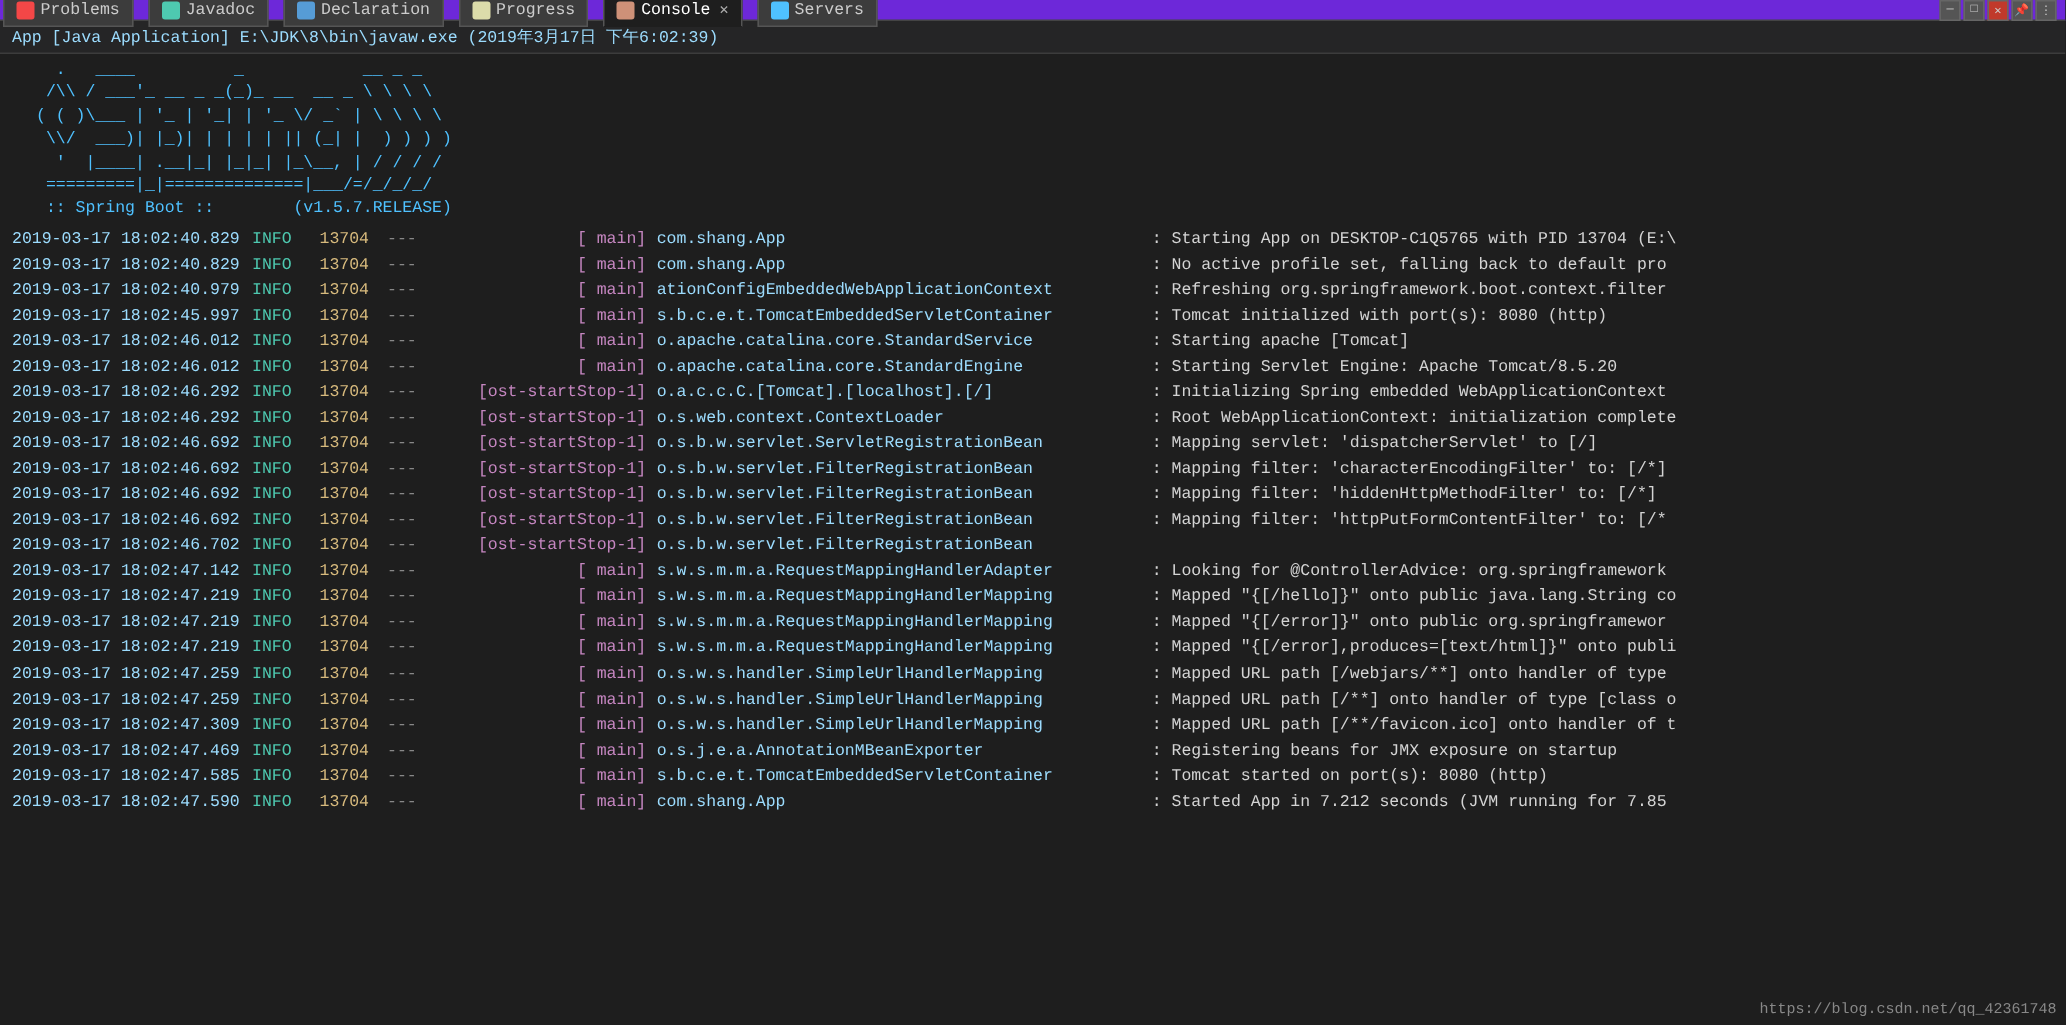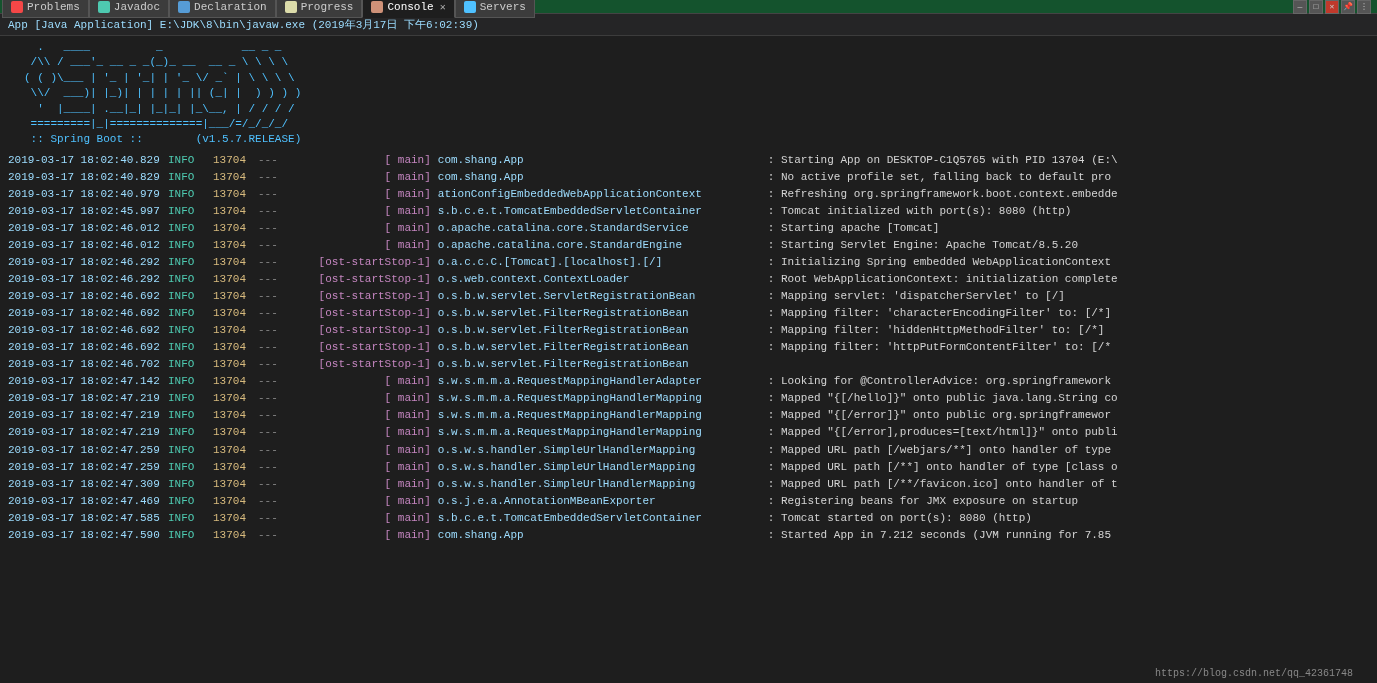--- a/index.html
+++ b/index.html
@@ -8,27 +8,27 @@
       font-family: 'Courier New', Courier, monospace;
       font-size: 11px;
       color: #d4d4d4;
       overflow: hidden;
       width: 1377px;
       height: 683px;
     }
 
     
     .tab-bar {
-      background: #14532d;
+      background: #6d28d9;
       display: flex;
       align-items: center;
       height: 14px;
       border-bottom: 1px solid #444;
       padding: 0 2px;
-      gap: 0;
+      gap: 10px;
     }
     .tab {
       display: flex;
       align-items: center;
       height: 22px;
       padding: 0 8px;
       font-size: 11px;
       color: #ccc;
       background: #3c3c3c;
       border: 1px solid #555;
@@ -141,21 +141,21 @@
       min-width: 330px;
     }
     .log-message {
       color: #d4d4d4;
     }
 
     
     .watermark {
       position: fixed;
       bottom: 4px;
-      right: 24px;
+      right: 6px;
       font-size: 10px;
       color: #888;
       margin-left: 30px;
     }
 
     
     .problems-icon { background: #f44747; }
     .javadoc-icon { background: #4ec9b0; }
     .declaration-icon { background: #569cd6; }
     .progress-icon { background: #dcdcaa; }
@@ -241,21 +241,21 @@
       <div class="log-line">
         <span class="log-timestamp">2019-03-17 18:02:40.979</span>
         <span style="width:5px"> </span>
         <span class="log-level-info">INFO</span>
         <span style="width:5px"> </span>
         <span class="log-pid">13704</span>
         <span class="log-separator"> --- </span>
         <span class="log-thread">[           main]</span>
         <span style="width:5px"> </span>
         <span class="log-logger">ationConfigEmbeddedWebApplicationContext </span>
-        <span class="log-message">: Refreshing org.springframework.boot.context.embedde</span>
+        <span class="log-message">: Refreshing org.springframework.boot.context.filter</span>
       </div>
       <div class="log-line">
         <span class="log-timestamp">2019-03-17 18:02:45.997</span>
         <span style="width:5px"> </span>
         <span class="log-level-info">INFO</span>
         <span style="width:5px"> </span>
         <span class="log-pid">13704</span>
         <span class="log-separator"> --- </span>
         <span class="log-thread">[           main]</span>
         <span style="width:5px"> </span>

